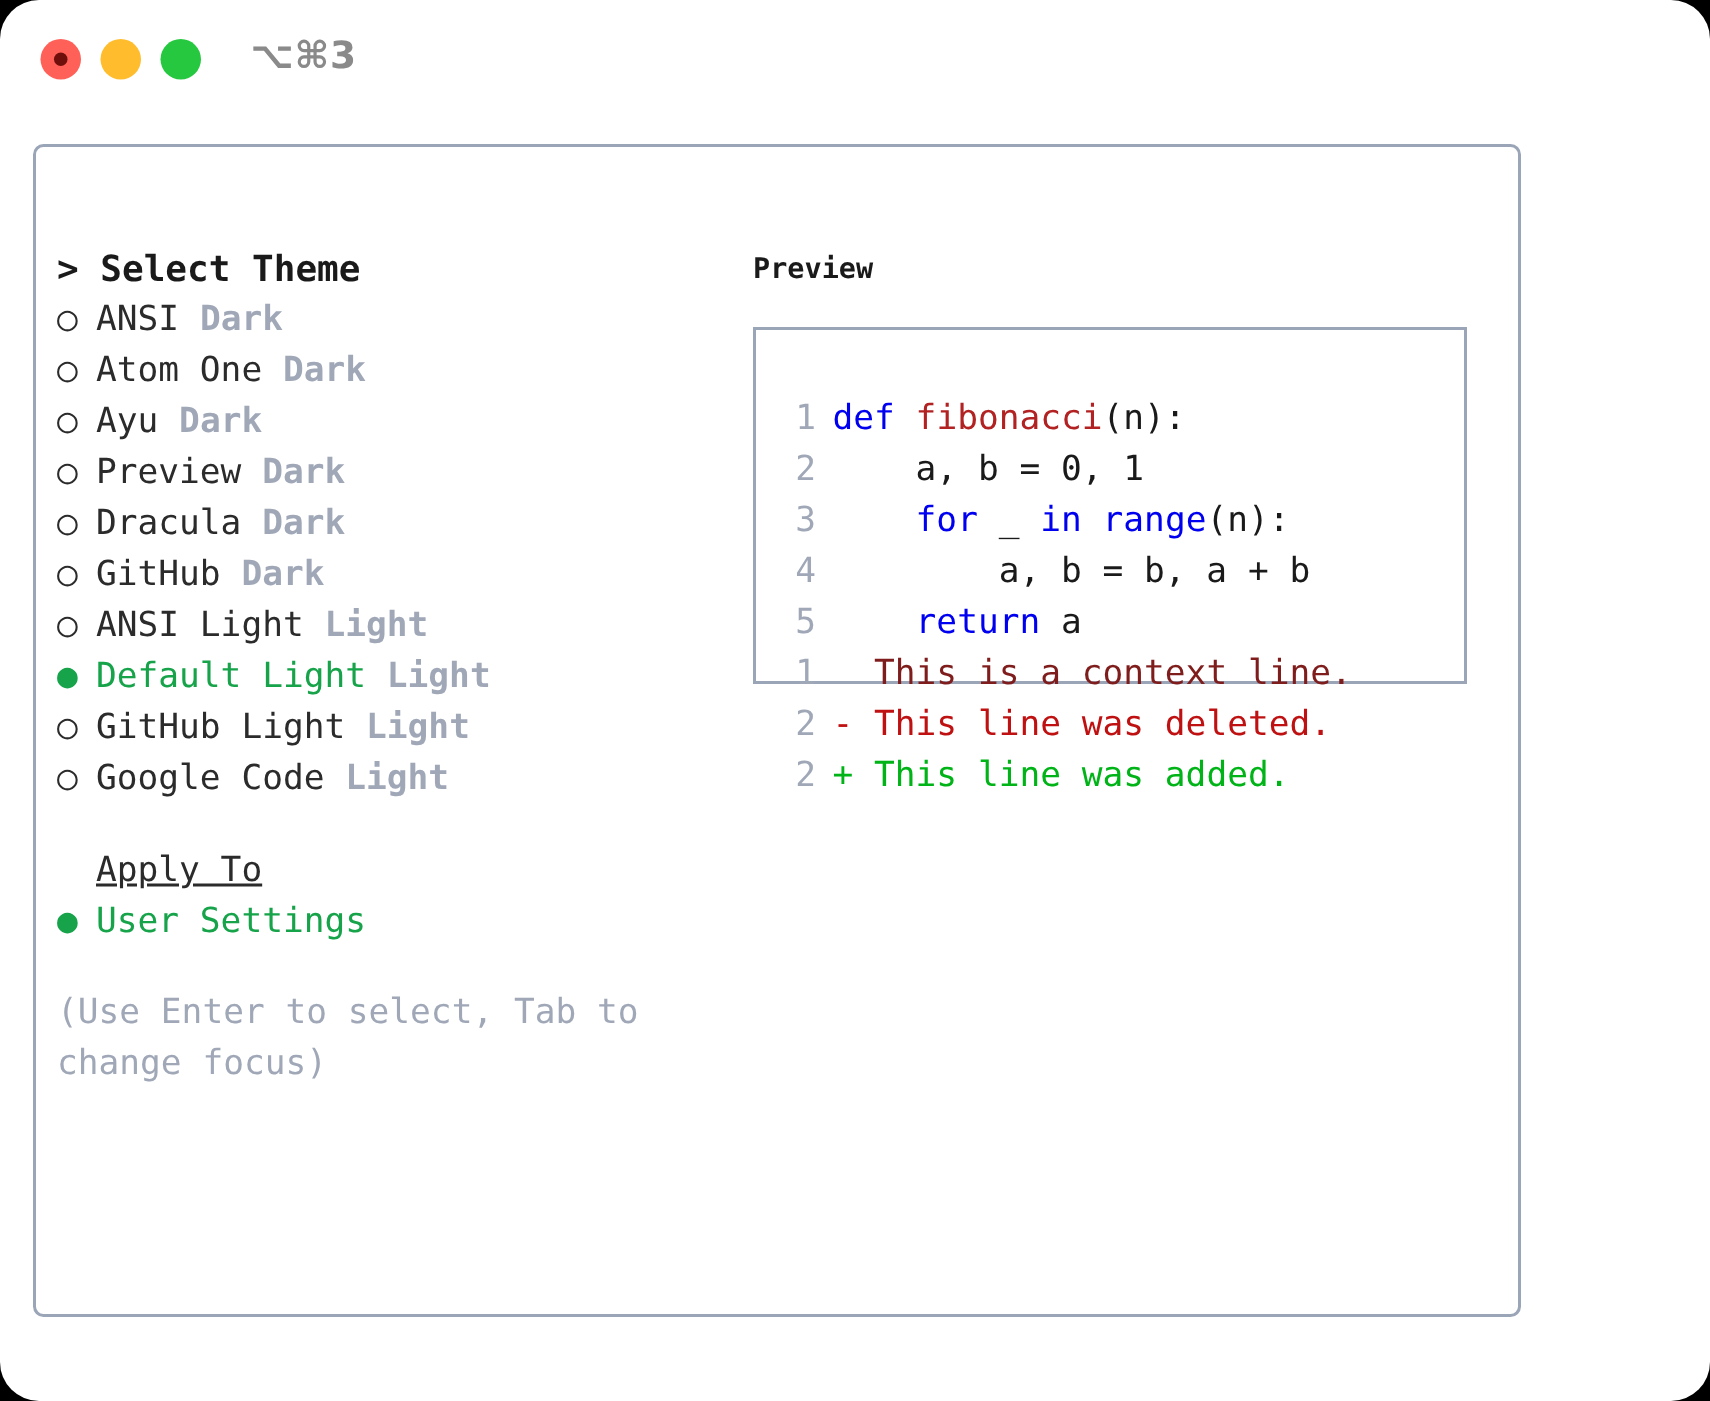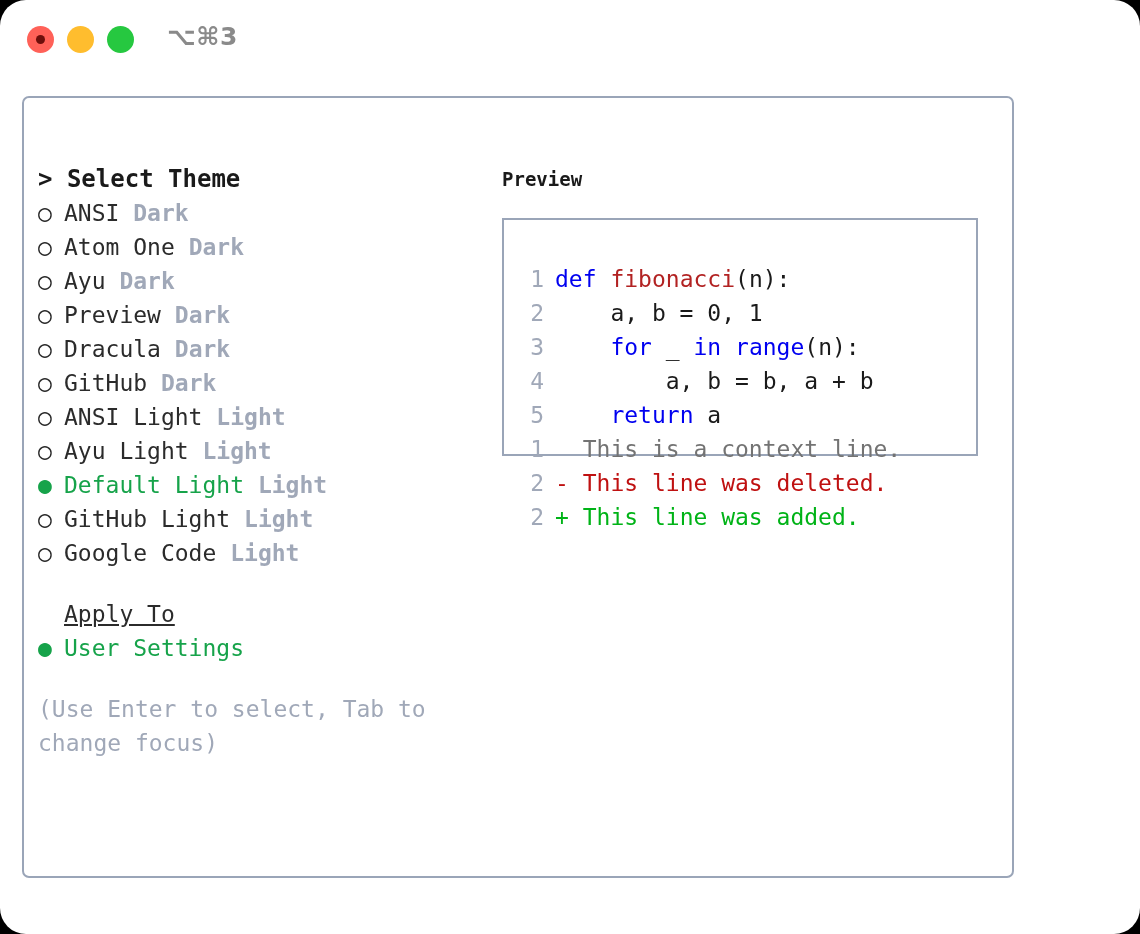--- a/index.html
+++ b/index.html
@@ -193,21 +193,21 @@
   .kw   { color: #0000f0; }
   .fn   { color: #b22222; }
   .plain{ color: #1a1a1a; }
 
   .diff-block {
     position: absolute;
     left: 18px;
     top: 212px;
     right: 8px;
   }
-  .diff-ctx { color: #737373; }
+  .diff-ctx { color: #7f1d1d; }
   .diff-del { color: #bf1111; }
   .diff-add { color: #00b317; }
 </style>
 </head>
 <body>
 
 <div class="window">
 
   <div class="titlebar">
     <div class="lights">
@@ -224,21 +224,20 @@
       <div class="left-col">
         <div class="list-header">&gt; Select Theme</div>
         <div id="theme-rows">
             <div class="theme-row"><span class="marker">○</span><span class="name">ANSI</span><span> </span><span class="badge">Dark</span></div>
             <div class="theme-row"><span class="marker">○</span><span class="name">Atom One</span><span> </span><span class="badge">Dark</span></div>
             <div class="theme-row"><span class="marker">○</span><span class="name">Ayu</span><span> </span><span class="badge">Dark</span></div>
             <div class="theme-row"><span class="marker">○</span><span class="name">Preview</span><span> </span><span class="badge">Dark</span></div>
             <div class="theme-row"><span class="marker">○</span><span class="name">Dracula</span><span> </span><span class="badge">Dark</span></div>
             <div class="theme-row"><span class="marker">○</span><span class="name">GitHub</span><span> </span><span class="badge">Dark</span></div>
             <div class="theme-row"><span class="marker">○</span><span class="name">ANSI Light</span><span> </span><span class="badge">Light</span></div>
-            <div class="theme-row"><span class="marker">○</span><span class="name">Ayu Light</span><span> </span><span class="badge">Light</span></div>
             <div class="theme-row selected"><span class="marker">●</span><span class="name">Default Light</span><span> </span><span class="badge">Light</span></div>
             <div class="theme-row"><span class="marker">○</span><span class="name">GitHub Light</span><span> </span><span class="badge">Light</span></div>
             <div class="theme-row"><span class="marker">○</span><span class="name">Google Code</span><span> </span><span class="badge">Light</span></div>
           </div>
 
         <div class="apply-group">
           <div class="apply-title">Apply To</div>
           <div id="apply-rows">
               <div class="theme-row selected"><span class="marker">●</span><span class="name">User Settings</span></div>
             </div>

